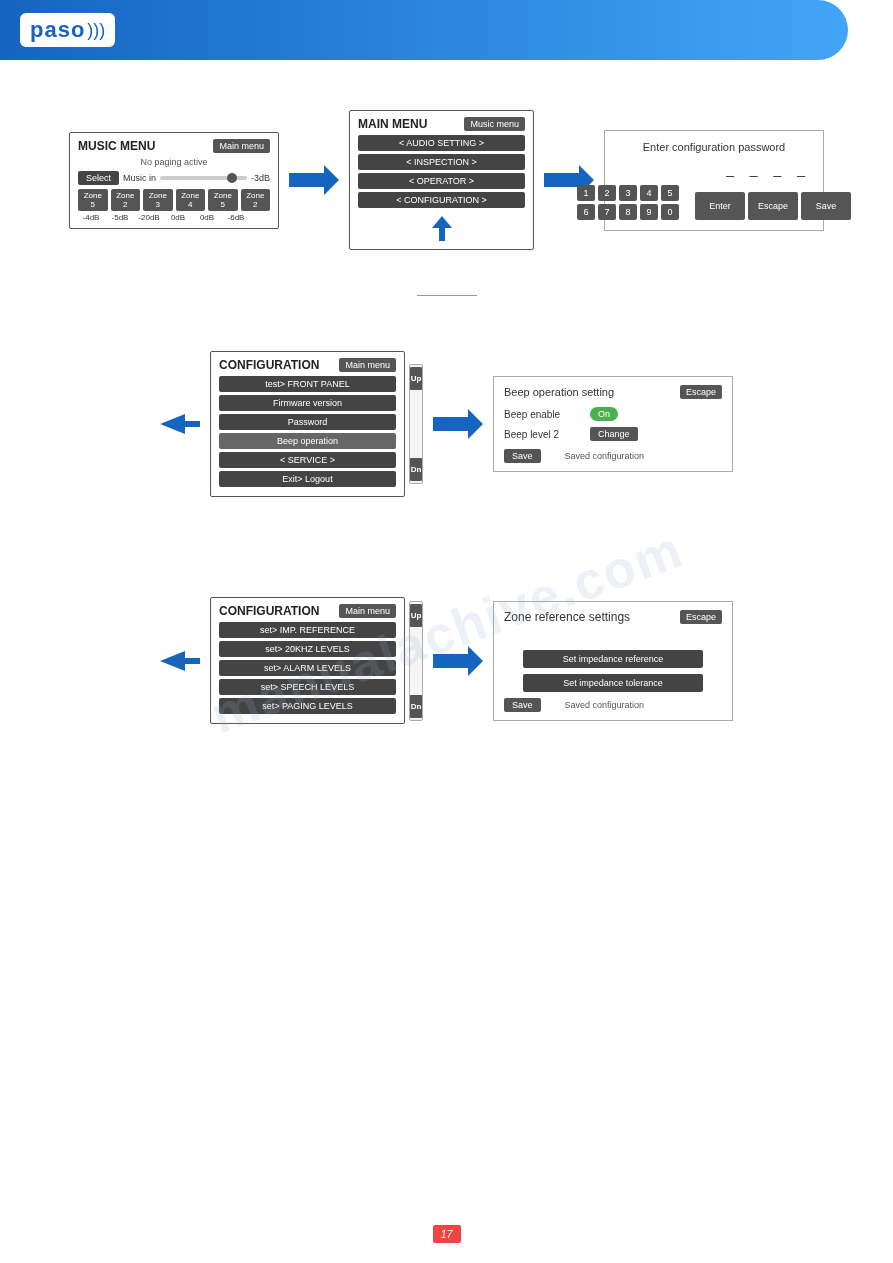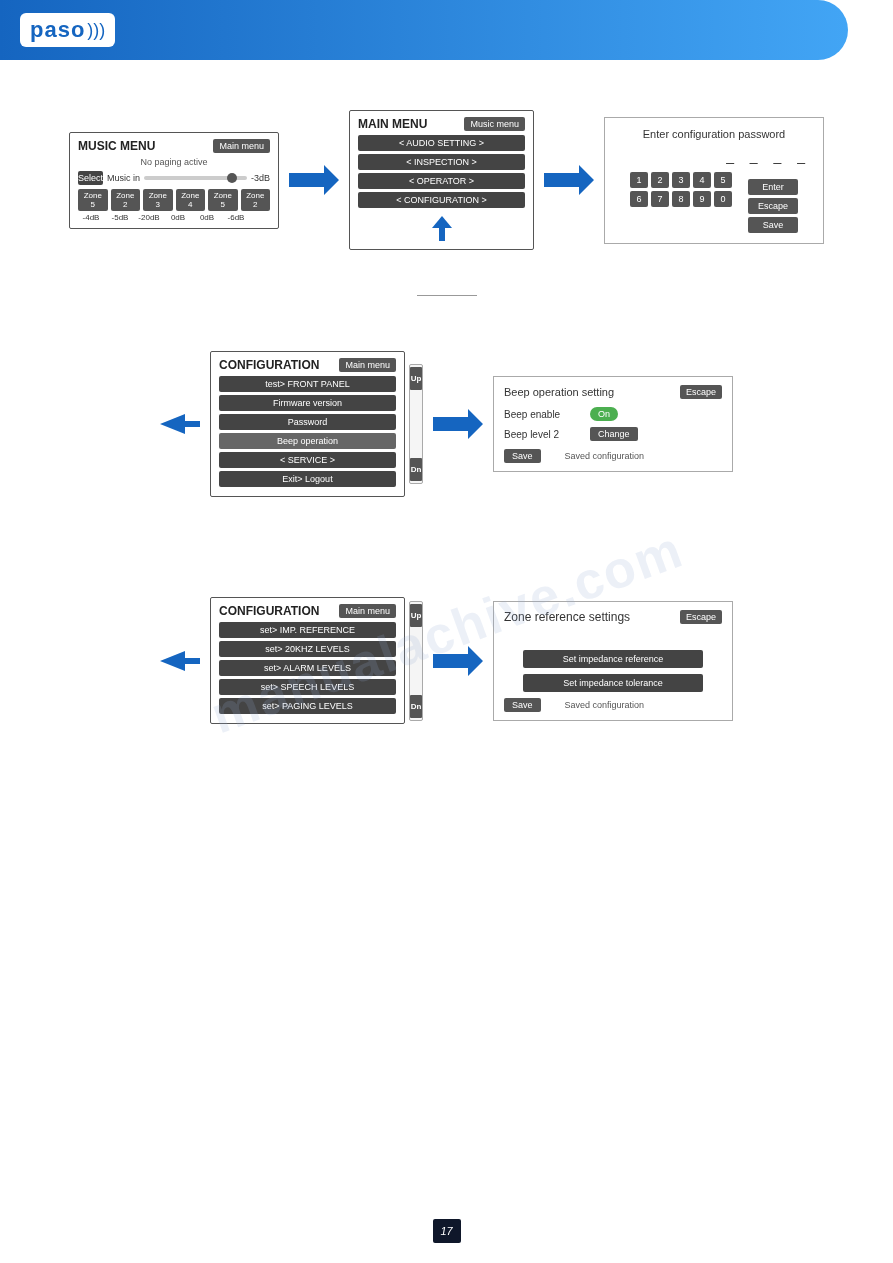--- a/index.html
+++ b/index.html
@@ -104,21 +104,21 @@
       border-radius: 2px;
       padding: 2px 6px;
       font-size: 9px;
       cursor: pointer;
     }
     .btn-dark {
       background: #444;
       color: white;
       border: none;
       border-radius: 2px;
-      padding: 2px 0;
+      padding: 2px 8px;
       font-size: 9px;
       cursor: pointer;
       text-align: right;
     }
     .sub-text {
       font-size: 9px;
       color: #555;
       text-align: center;
       margin-bottom: 4px;
     }
@@ -229,21 +229,20 @@
       border: none;
       border-radius: 2px;
       padding: 3px 5px;
       font-size: 9px;
       cursor: pointer;
       min-width: 18px;
       text-align: center;
     }
     .pw-action-btns {
       display: flex;
-      flex-direction: column;
       gap: 3px;
       margin-top: 7px;
     }
     .pw-btn {
       background: #555;
       color: white;
       border: none;
       border-radius: 2px;
       padding: 3px 10px;
       font-size: 9px;
@@ -381,24 +380,24 @@
       z-index: 0;
       letter-spacing: 2px;
     }
 
     
     .page-number {
       position: absolute;
       bottom: 20px;
       left: 50%;
       transform: translateX(-50%);
-      background: #0f172a;
+      background: #ef4444;
       color: white;
       width: 28px;
-      height: 24px;
+      height: 18px;
       display: flex;
       align-items: center;
       justify-content: center;
       font-size: 11px;
       border-radius: 2px;
       font-style: italic;
     }
 
     
     .hr-line {

